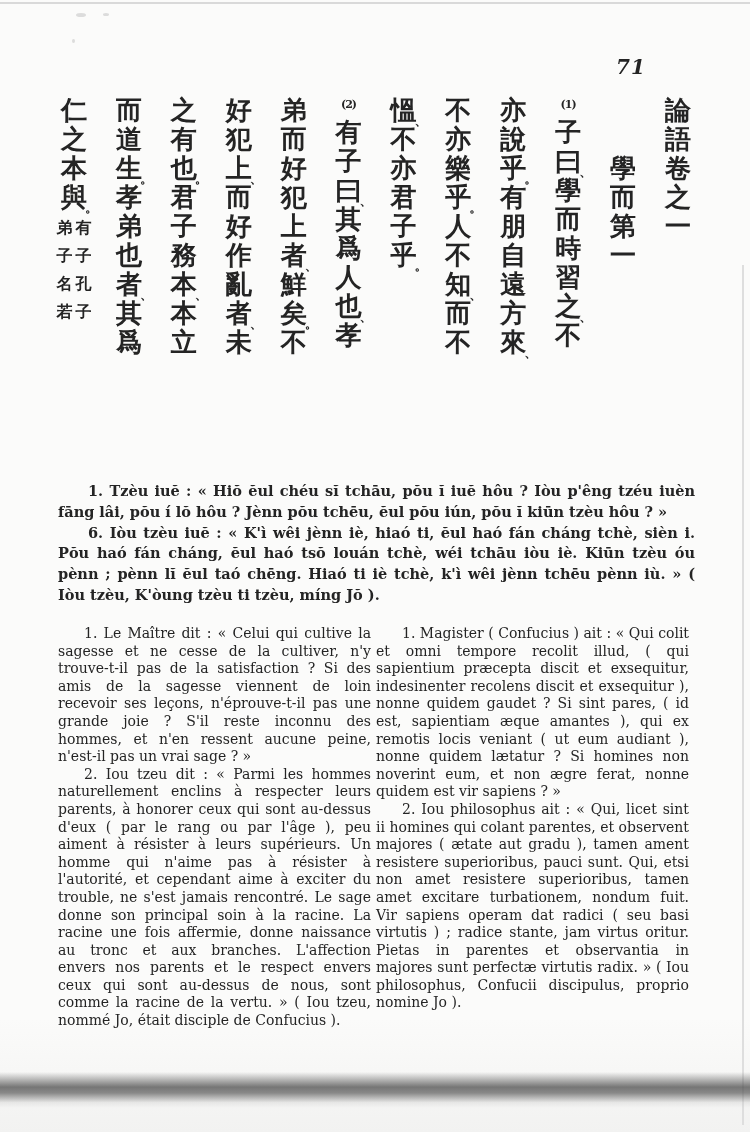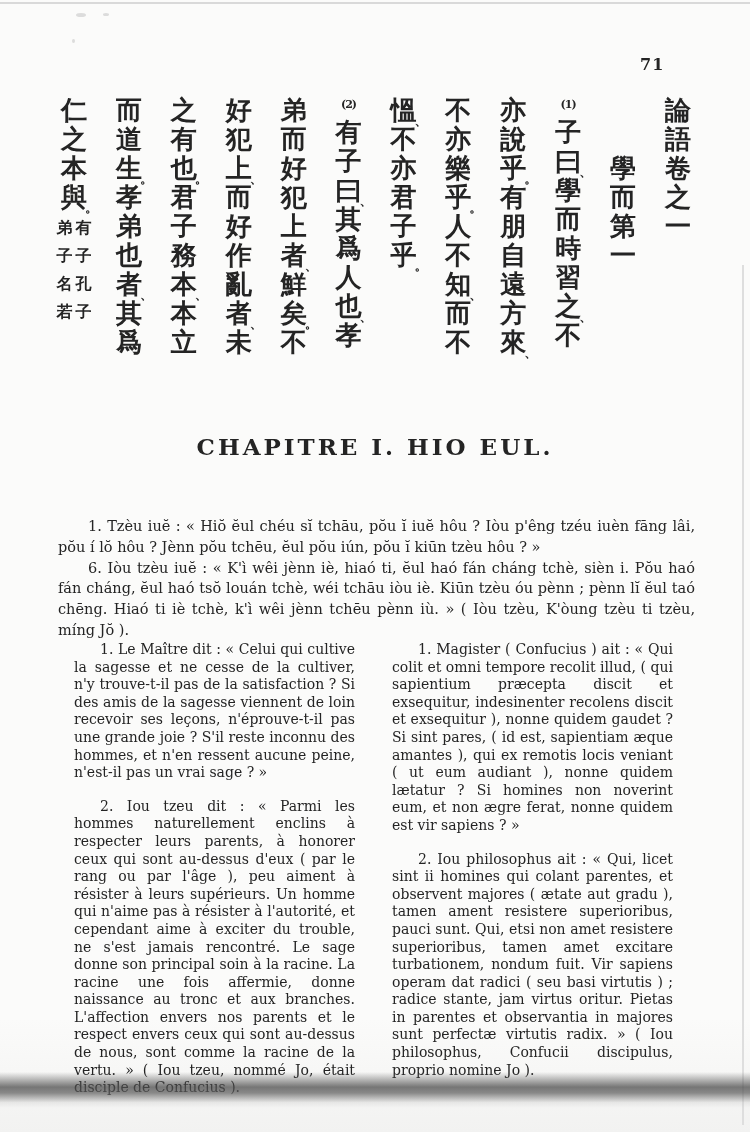--- a/index.html
+++ b/index.html
@@ -28,22 +28,22 @@
   .smudge.s1{left:76px;top:13px;width:10px;height:4px;}
   .smudge.s2{left:103px;top:13px;width:6px;height:3px;}
   .smudge.s3{left:72px;top:39px;width:3px;height:4px;}
 
   
   .running-title{
     position:absolute;top:56px;left:175px;
     font-size:15px;font-weight:bold;letter-spacing:1.6px;white-space:nowrap;
   }
   .page-number{
-    position:absolute;top:55px;left:640px;
-    font-size:16px;font-weight:bold;letter-spacing:1px;
+    position:absolute;top:55px;left:616px;
+    font-size:20px;font-weight:bold;letter-spacing:1px;font-style:italic;
   }
 
   
   .cjk-block{
     position:absolute;top:95px;left:58px;width:636px;height:330px;
     display:flex;flex-direction:row-reverse;justify-content:space-between;
   }
   .cjk-col{display:flex;flex-direction:column;width:32px;}
   .cjk-marker{
     height:22px;line-height:20px;text-align:center;
@@ -68,34 +68,33 @@
 
   
   .section-heading{
     position:absolute;top:433px;left:0;width:100%;
     text-align:center;font-size:23px;font-weight:bold;letter-spacing:3px;
   }
 
   
   .transcription{
     position:absolute;top:481px;left:58px;width:637px;
-    font-size:14.5px;font-weight:normal;line-height:20.8px;
+    font-size:14.5px;font-weight:bold;line-height:20.8px;
     text-align:justify;
-    margin-top:35px;
   }
   .transcription p{margin:0;text-indent:30px;}
 
   
   .col-text{
     position:absolute;top:625px;width:313px;
     font-size:14px;line-height:17.6px;text-align:justify;
   }
   .col-french{left:58px;}
   .col-latin{left:376px;}
-  .col-text p{margin:16px;text-indent:26px;}
+  .col-text p{margin:0;text-indent:26px;}
 </style>
 </head>
 <body>
 
 <div class="page">
 
   <div class="top-hairline"></div>
   <div class="right-hairline"></div>
   <div class="smudge s1"></div>
   <div class="smudge s2"></div>
@@ -228,21 +227,20 @@
           <div class="cjk-gloss-col">
             <div class="cjk-gloss-cell">弟</div>
             <div class="cjk-gloss-cell">子</div>
             <div class="cjk-gloss-cell">名</div>
             <div class="cjk-gloss-cell">若</div>
           </div>
         </div>
       </div>
     </div>
 
-  <div class="section-heading">CHAPITRE I. HIO EUL.</div>
 
   <div class="transcription">
     <p>1. Tzèu iuĕ : « Hiŏ ĕul chéu sĭ tchāu, pŏu ĭ iuĕ hôu ? Iòu p'êng tzéu iuèn fāng lâi, pŏu í lŏ hôu ? Jènn pŏu tchēu, ĕul pŏu iún, pŏu ĭ kiūn tzèu hôu ? »</p>
     <p>6. Iòu tzèu iuĕ : « K'ì wêi jènn iè, hiaó ti, ĕul haó fán cháng tchè, sièn i. Pŏu haó fán cháng, ĕul haó tsŏ louán tchè, wéi tchāu iòu iè. Kiūn tzèu óu pènn ; pènn lĭ ĕul taó chēng. Hiaó ti iè tchè, k'ì wêi jènn tchēu pènn iù. » ( Iòu tzèu, K'òung tzèu ti tzèu, míng Jŏ ).</p>
   </div>
 
   <div class="col-text col-french">
     <p>1. Le Maître dit : « Celui qui cultive la sagesse et ne cesse de la cultiver, n'y trouve-t-il pas de la satisfaction ? Si des amis de la sagesse viennent de loin recevoir ses leçons, n'éprouve-t-il pas une grande joie ? S'il reste inconnu des hommes, et n'en ressent aucune peine, n'est-il pas un vrai sage ? »</p>
     <p>2. Iou tzeu dit : « Parmi les hommes naturellement enclins à respecter leurs parents, à honorer ceux qui sont au-dessus d'eux ( par le rang ou par l'âge ), peu aiment à résister à leurs supérieurs. Un homme qui n'aime pas à résister à l'autorité, et cependant aime à exciter du trouble, ne s'est jamais rencontré. Le sage donne son principal soin à la racine. La racine une fois affermie, donne naissance au tronc et aux branches. L'affection envers nos parents et le respect envers ceux qui sont au-dessus de nous, sont comme la racine de la vertu. » ( Iou tzeu, nommé Jo, était disciple de Confucius ).</p>
   </div>

